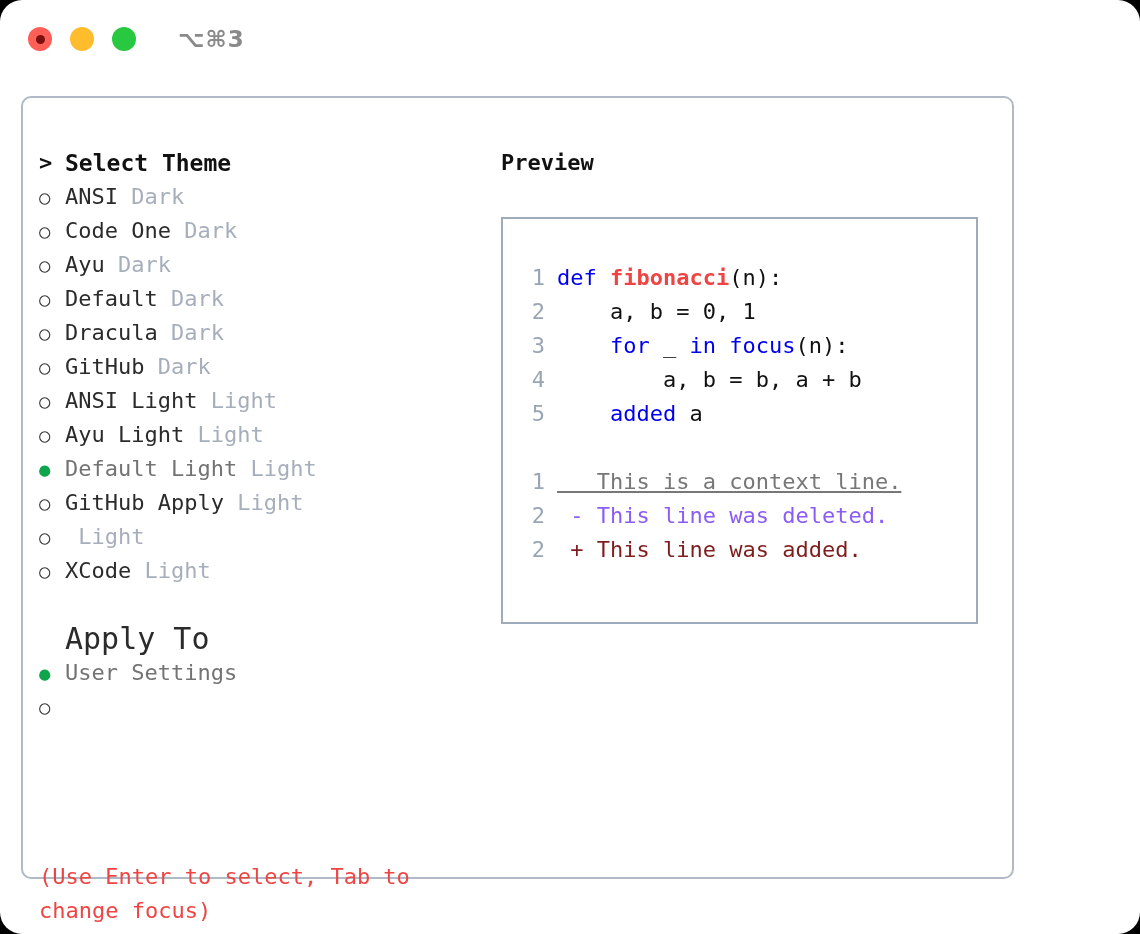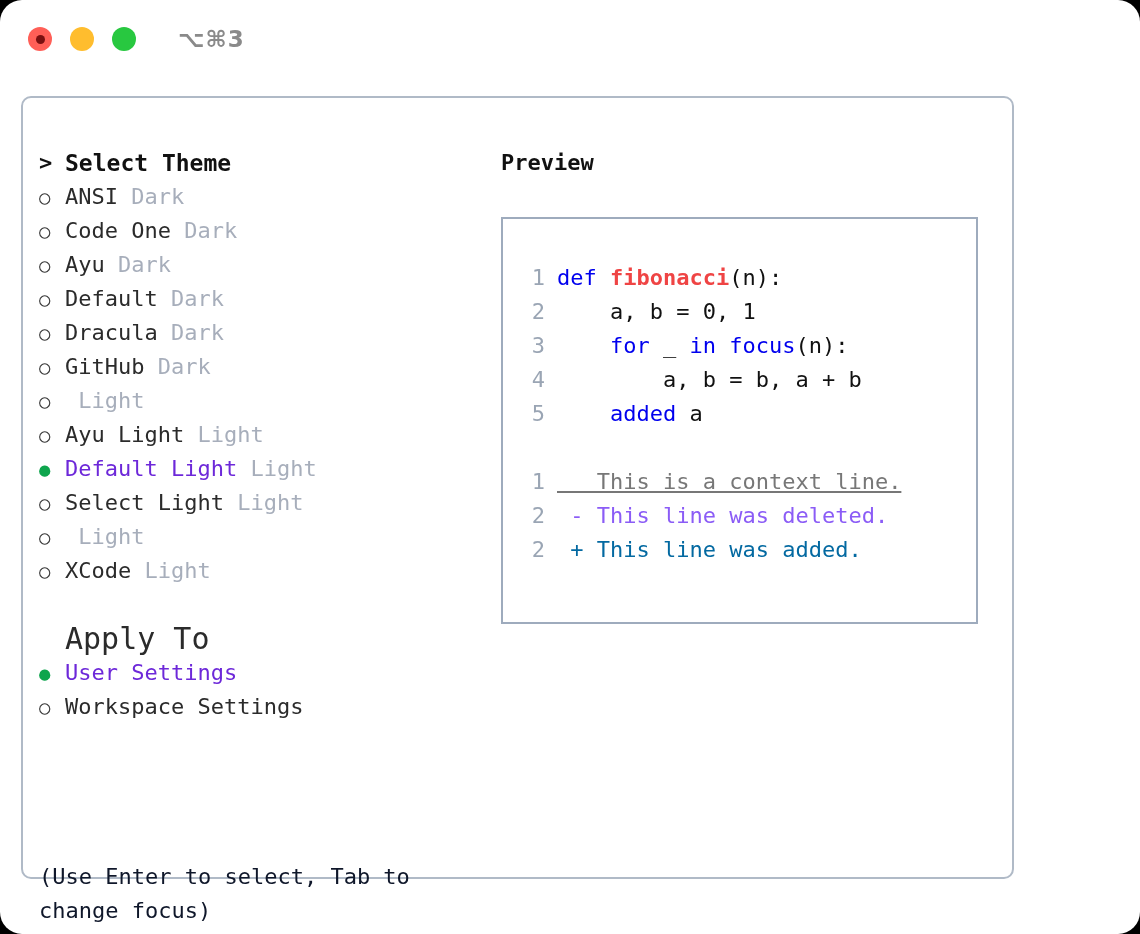--- a/index.html
+++ b/index.html
@@ -121,36 +121,36 @@
   .radio-off {
     color: #3a3a3a;
     font-size: 19px;
   }
   .radio-on {
     color: #0ea54d;
     font-size: 19px;
   }
 
   .label-main      { color: #2b2b2b; }
-  .label-main-sel  { color: #6d28d9; }
+  .label-main-sel  { color: #737373; }
   .label-tag       { color: #a7aebb; }
 
   .spacer-row { height: 34px; }
 
   .section-title {
     color: #2b2b2b;
     font-size: 30px;
   }
 
   .hint {
     position: absolute;
     left: 16px;
     top: 762px;
     width: 420px;
-    color: #0f172a;
+    color: #ef4444;
     font-size: 22px;
     line-height: 34px;
   }
 
   
   .right-col {
     position: absolute;
     left: 478px;
     top: 48px;
     width: 490px;
@@ -187,21 +187,21 @@
     color: #9aa5b4;
     margin-right: 12px;
   }
   .code-text { white-space: pre; }
 
   .tok-kw    { color: #0000ee; text-align: right; }
   .tok-fn    { color: #ef4444; font-weight: bold; }
   .tok-plain { color: #111111; }
   .tok-ctx   { color: #777777; text-decoration: underline; }
   .tok-del   { color: #8b5cf6; }
-  .tok-add   { color: #0369a1; }
+  .tok-add   { color: #7f1d1d; }
 
   .blank-line { height: 34px; }
 </style>
 </head>
 <body>
 
 <div id="page">
 
   <div class="titlebar">
     <div class="lights">
@@ -219,32 +219,32 @@
 
       <div class="left-col">
         <div id="theme-list">
             <div class="row header-row"><span class="marker">&gt;</span><span>Select Theme</span></div>
             <div class="row"><span class="marker radio-off">○</span><span class="label-main">ANSI</span><span class="label-tag"> Dark</span></div>
             <div class="row"><span class="marker radio-off">○</span><span class="label-main">Code One</span><span class="label-tag"> Dark</span></div>
             <div class="row"><span class="marker radio-off">○</span><span class="label-main">Ayu</span><span class="label-tag"> Dark</span></div>
             <div class="row"><span class="marker radio-off">○</span><span class="label-main">Default</span><span class="label-tag"> Dark</span></div>
             <div class="row"><span class="marker radio-off">○</span><span class="label-main">Dracula</span><span class="label-tag"> Dark</span></div>
             <div class="row"><span class="marker radio-off">○</span><span class="label-main">GitHub</span><span class="label-tag"> Dark</span></div>
-            <div class="row"><span class="marker radio-off">○</span><span class="label-tag"> Light</span></div>
+            <div class="row"><span class="marker radio-off">○</span><span class="label-main">ANSI Light</span><span class="label-tag"> Light</span></div>
             <div class="row"><span class="marker radio-off">○</span><span class="label-main">Ayu Light</span><span class="label-tag"> Light</span></div>
             <div class="row"><span class="marker radio-on">●</span><span class="label-main-sel">Default Light</span><span class="label-tag"> Light</span></div>
-            <div class="row"><span class="marker radio-off">○</span><span class="label-main">Select Light</span><span class="label-tag"> Light</span></div>
+            <div class="row"><span class="marker radio-off">○</span><span class="label-main">GitHub Apply</span><span class="label-tag"> Light</span></div>
             <div class="row"><span class="marker radio-off">○</span><span class="label-tag"> Light</span></div>
             <div class="row"><span class="marker radio-off">○</span><span class="label-main">XCode</span><span class="label-tag"> Light</span></div>
           </div>
         <div class="spacer-row"></div>
         <div id="apply-to-list">
             <div class="row"><span class="marker"> </span><span class="section-title">Apply To</span></div>
             <div class="row"><span class="marker radio-on">●</span><span class="label-main-sel">User Settings</span></div>
-            <div class="row"><span class="marker radio-off">○</span><span class="label-main">Workspace Settings</span></div>
+            <div class="row"><span class="marker radio-off">○</span></div>
           </div>
       </div>
 
       <div class="hint">(Use Enter to select, Tab to change focus)</div>
 
       <div class="right-col">
         <div class="preview-title">Preview</div>
         <div class="preview-box">
           <div id="code-block">
               <div class="code-line"><span class="lineno">1</span><span class="code-text"><span class="tok-kw">def </span><span class="tok-fn">fibonacci</span><span class="tok-plain">(n):</span></span></div>

